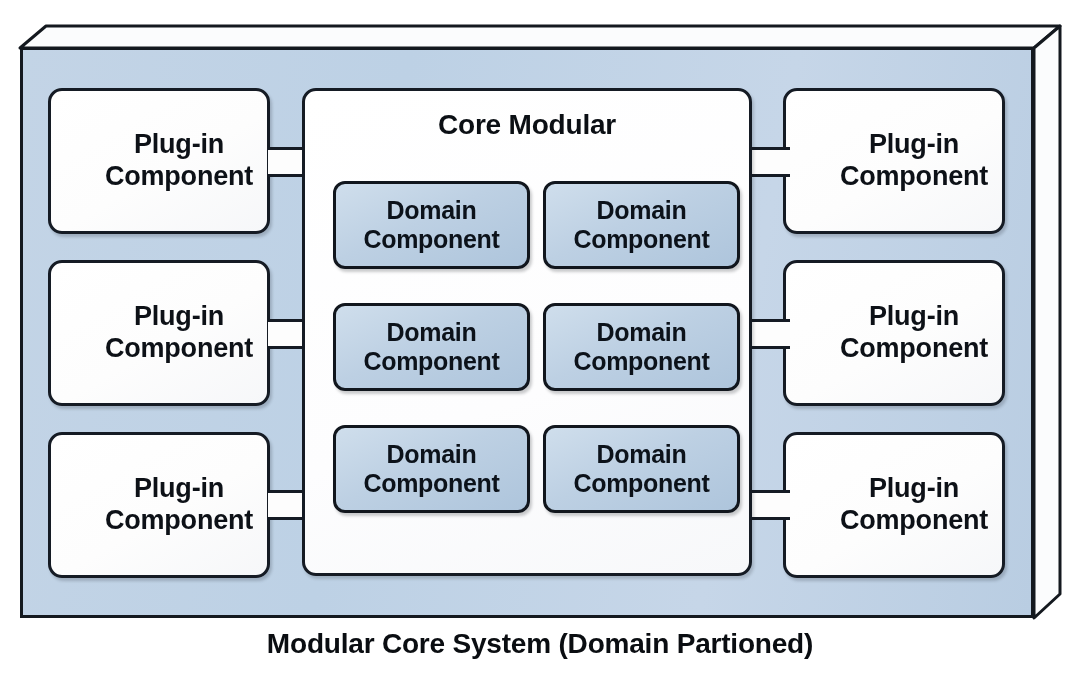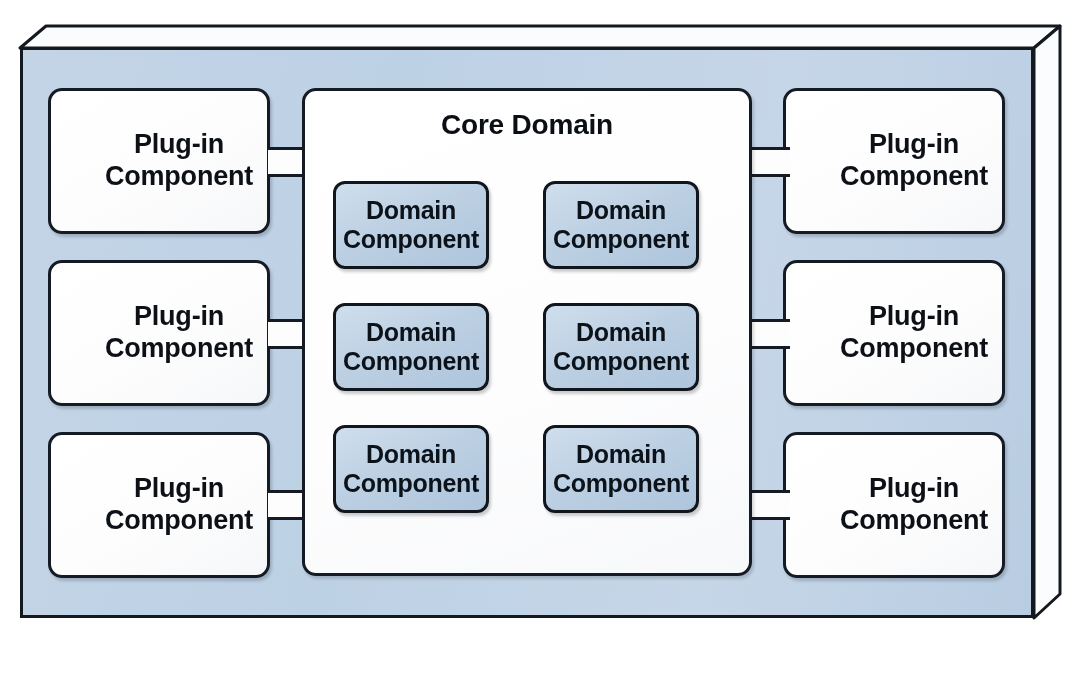--- a/index.html
+++ b/index.html
@@ -92,21 +92,21 @@
   
   .domain-grid {
     position: absolute;
     left: 28px;
     top: 90px;
     width: 392px;
     height: 370px;
   }
   .domain-box {
     position: absolute;
-    width: 156px;
+    width: 197px;
     height: 88px;
     background: linear-gradient(155deg, #cfdeec 0%, #bdd0e3 45%, #aec5dc 100%);
     border: 3px solid #11161d;
     border-radius: 12px;
     box-sizing: border-box;
     display: flex;
     flex-direction: column;
     align-items: center;
     justify-content: center;
     box-shadow: 2px 3px 3px rgba(17,22,29,0.22);
@@ -186,21 +186,21 @@
 
   <div class="connector" style="left:268px; top:147px;"></div>
   <div class="connector" style="left:268px; top:319px;"></div>
   <div class="connector" style="left:268px; top:490px;"></div>
 
   <div class="connector" style="left:750px; top:147px;"></div>
   <div class="connector" style="left:750px; top:319px;"></div>
   <div class="connector" style="left:750px; top:490px;"></div>
 
   <div class="core-system">
-    <div class="core-title">Core Domain</div>
+    <div class="core-title">Core Modular</div>
 
     <div class="domain-grid">
       <div class="domain-box" style="left:0px; top:0px;">
         <span class="line">Domain</span>
         <span class="line">Component</span>
       </div>
       <div class="domain-box" style="left:210px; top:0px;">
         <span class="line">Domain</span>
         <span class="line">Component</span>
       </div>
@@ -216,14 +216,15 @@
         <span class="line">Domain</span>
         <span class="line">Component</span>
       </div>
       <div class="domain-box" style="left:210px; top:244px;">
         <span class="line">Domain</span>
         <span class="line">Component</span>
       </div>
     </div>
   </div>
 
+  <div class="caption">Modular Core System (Domain Partioned)</div>
 
 </div>
 
 </body></html>

